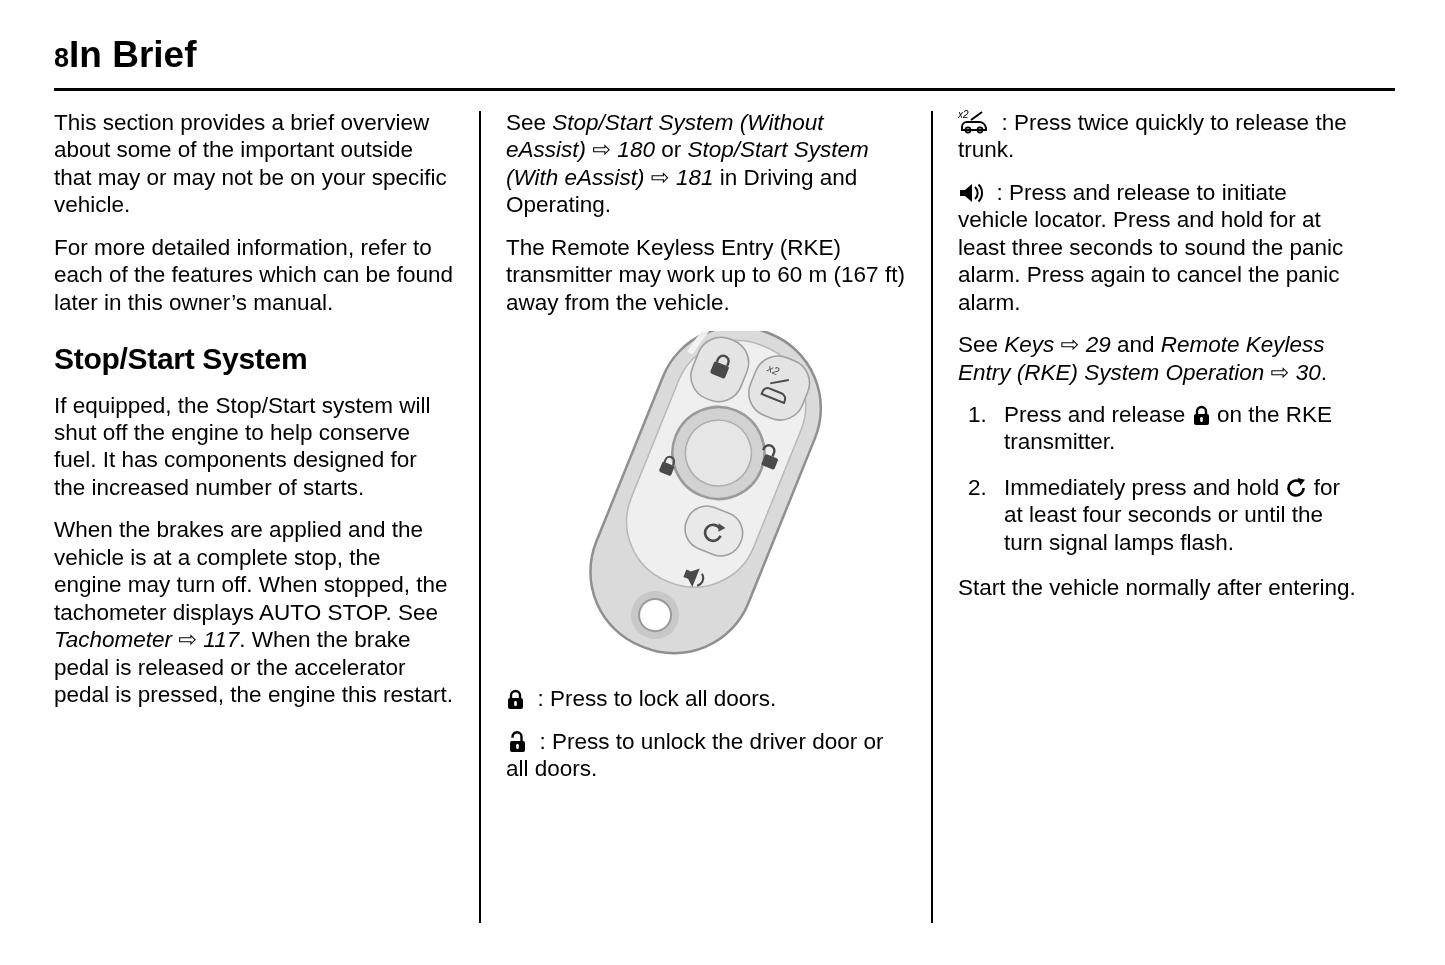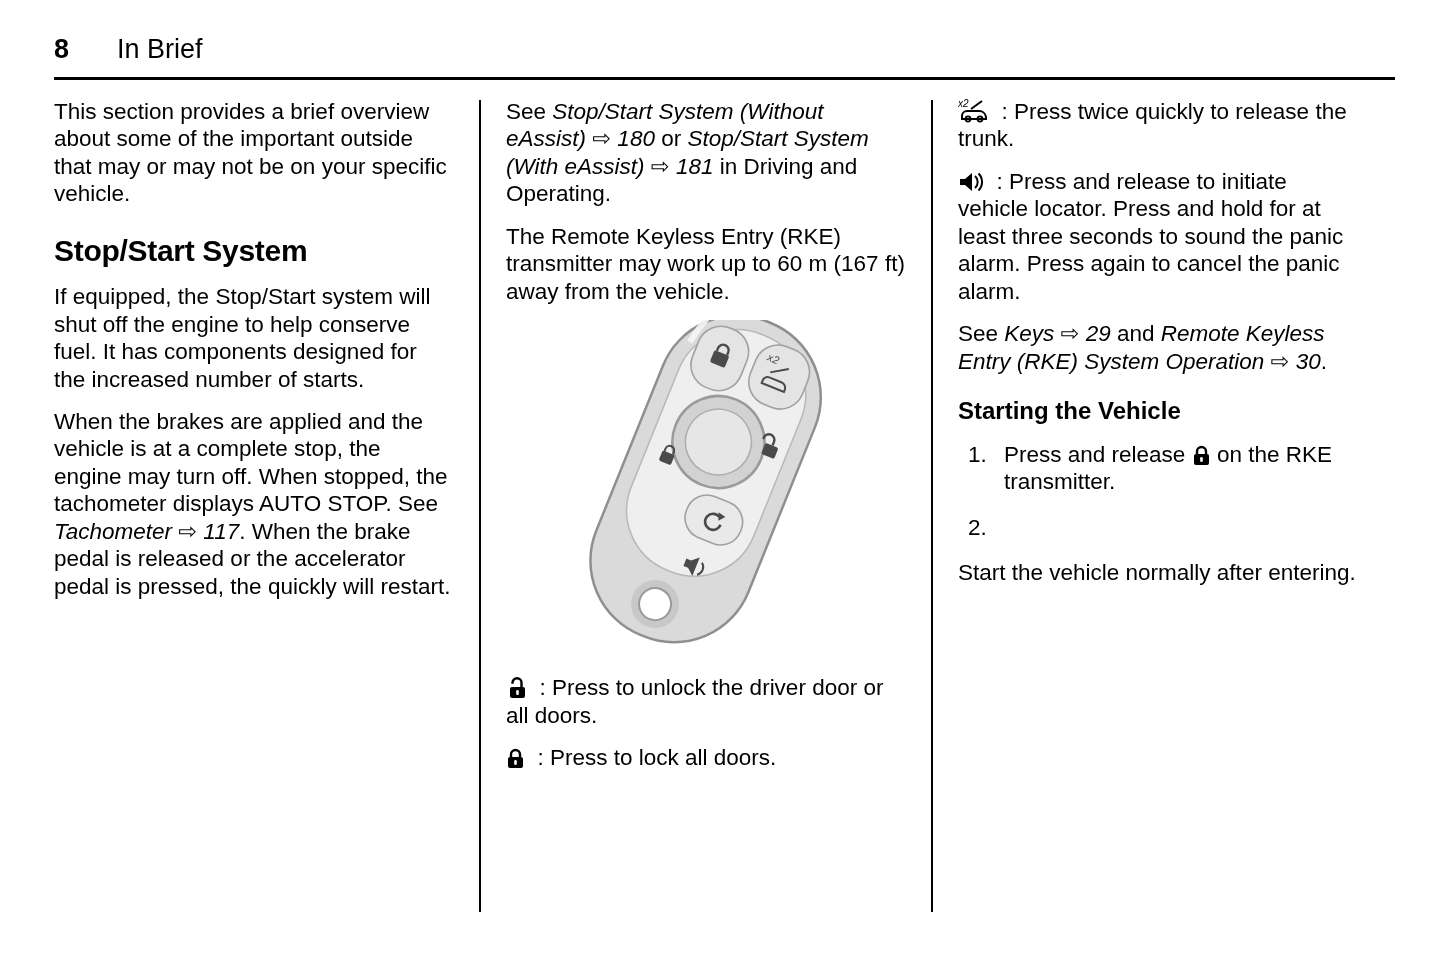--- a/index.html
+++ b/index.html
@@ -6,21 +6,21 @@
   html,body { background:#ffffff; }
   body {
     width:1445px; height:965px; overflow:hidden;
     font-family:"Liberation Sans","DejaVu Sans",sans-serif;
     color:#000;
   }
   .page { padding:34px 50px 0 54px; }
 
   .pg-header { display:flex; align-items:baseline; padding-bottom:12px; border-bottom:3px solid #000; }
   .pg-num { font-weight:bold; font-size:27px; }
-  .pg-section { font-weight:normal; font-size:27px; margin-left:48px; }
+  .pg-section { font-weight:bold; font-size:37px; }
 
   .columns { display:flex; margin-top:18px; }
   .col { width:400px; }
   .vrule { width:2px; background:#000; margin:2px 25px 0 25px; height:812px; flex:none; }
 
   h1.doc { font-size:36px; line-height:1.16; margin:0 0 18px 0; letter-spacing:-0.3px; }
   h2.doc { font-size:30px; line-height:1.15; margin:26px 0 15px 0; letter-spacing:-0.3px; }
   h2.doc.first { margin-top:24px; }
   h3.doc { font-size:24px; line-height:1.2; margin:22px 0 15px 0; }
 
@@ -43,23 +43,24 @@
 
   <header class="pg-header">
     <span class="pg-num">8</span>
     <span class="pg-section">In Brief</span>
   </header>
 
   <main class="columns">
 
     <section class="col">
       <p class="body">This section provides a brief overview about some of the important outside that may or may not be on your specific vehicle.</p>
+      <p class="body">For more detailed information, refer to each of the features which can be found later in this owner’s manual.</p>
       <h2 class="doc">Stop/Start System</h2>
       <p class="body">If equipped, the Stop/Start system will shut off the engine to help conserve fuel. It has components designed for the increased number of starts.</p>
-      <p class="body"><span>When the brakes are applied and the vehicle is at a complete stop, the engine may turn off. When stopped, the tachometer displays AUTO STOP. See </span><span class="it">Tachometer ⇨&nbsp;117</span><span>. When the brake pedal is released or the accelerator pedal is pressed, the quickly will restart.</span></p>
+      <p class="body"><span>When the brakes are applied and the vehicle is at a complete stop, the engine may turn off. When stopped, the tachometer displays AUTO STOP. See </span><span class="it">Tachometer ⇨&nbsp;117</span><span>. When the brake pedal is released or the accelerator pedal is pressed, the engine this restart.</span></p>
     </section>
 
     <div class="vrule"></div>
 
     <section class="col">
       <p class="body"><span>See </span><span class="it">Stop/Start System (Without eAssist) ⇨&nbsp;180</span><span> or </span><span class="it">Stop/Start System (With eAssist) ⇨&nbsp;181</span><span> in Driving and Operating.</span></p>
       <p class="body">The Remote Keyless Entry (RKE) transmitter may work up to 60 m (167 ft) away from the vehicle.</p>
 
       <figure class="fob">
         <svg width="372" height="330" viewBox="0 0 372 330">
@@ -107,33 +108,33 @@
               <path d="M6 -6 a8 8 0 0 1 0 13" fill="none" stroke="#4a4a4a" stroke-width="2"></path>
             </g>
 
             <circle cx="0" cy="136" r="24" fill="#c8c8c8"></circle>
             <circle cx="0" cy="136" r="16" fill="#ffffff" stroke="#9a9a9a" stroke-width="2"></circle>
           </g>
         </svg>
       </figure>
 
       <p class="body">
+  <svg class="inl" width="19" height="22" viewBox="0 0 19 22">
+    <path d="M5 10 V7.5 a4.5 4.5 0 0 1 9 0 V10" fill="none" stroke="#000" stroke-width="2.4"></path>
+    <rect x="2" y="10" width="15" height="11" rx="2" fill="#000"></rect>
+    <rect x="8.2" y="13" width="2.6" height="5" rx="1.3" fill="#fff"></rect>
+  </svg>
+<span>&nbsp;: Press to lock all doors.</span></p>
+      <p class="body">
   <svg class="inl" width="21" height="22" viewBox="0 0 21 22">
     <path d="M6.5 6.8 V5.8 a4.5 4.5 0 0 1 9 0 V10" fill="none" stroke="#000" stroke-width="2.4"></path>
     <rect x="4" y="10" width="15" height="11" rx="2" fill="#000"></rect>
     <rect x="10.2" y="13" width="2.6" height="5" rx="1.3" fill="#fff"></rect>
   </svg>
 <span>&nbsp;: Press to unlock the driver door or all doors.</span></p>
-      <p class="body">
-  <svg class="inl" width="19" height="22" viewBox="0 0 19 22">
-    <path d="M5 10 V7.5 a4.5 4.5 0 0 1 9 0 V10" fill="none" stroke="#000" stroke-width="2.4"></path>
-    <rect x="2" y="10" width="15" height="11" rx="2" fill="#000"></rect>
-    <rect x="8.2" y="13" width="2.6" height="5" rx="1.3" fill="#fff"></rect>
-  </svg>
-<span>&nbsp;: Press to lock all doors.</span></p>
     </section>
 
     <div class="vrule"></div>
 
     <section class="col">
       <p class="body">
   <svg class="inl" width="31" height="25" viewBox="0 0 31 25">
     <text x="0" y="9" font-size="10" font-style="italic" fill="#000">x2</text>
     <path d="M13 11 L24 3" stroke="#000" stroke-width="2" fill="none"></path>
     <path d="M4 18 a5 5 0 0 1 5 -5 h12 a7 7 0 0 1 7 6 v2 H4 z" fill="none" stroke="#000" stroke-width="2"></path>
@@ -143,35 +144,40 @@
 <span>&nbsp;: Press twice quickly to release the trunk.</span></p>
       <p class="body">
   <svg class="inl" width="26" height="22" viewBox="0 0 26 22">
     <path d="M2 8 h5 l7 -6 v18 l-7 -6 H2 z" fill="#000"></path>
     <path d="M17 5 a8 8 0 0 1 0 12" fill="none" stroke="#000" stroke-width="2"></path>
     <path d="M20.5 2.5 a12 12 0 0 1 0 17" fill="none" stroke="#000" stroke-width="2"></path>
   </svg>
 <span>&nbsp;: Press and release to initiate vehicle locator. Press and hold for at least three seconds to sound the panic alarm. Press again to cancel the panic alarm.</span></p>
       <p class="body"><span>See </span><span class="it">Keys ⇨&nbsp;29</span><span> and </span><span class="it">Remote Keyless Entry (RKE) System Operation ⇨&nbsp;30</span><span>.</span></p>
 
-      <h3 class="doc">Starting the Vehicle</h3>
 
       <div class="steps">
         <div class="step">
           <span class="step-num">1.</span>
           <div class="step-body"><span>Press and release </span>
   <svg class="inl" width="19" height="22" viewBox="0 0 19 22">
     <path d="M5 10 V7.5 a4.5 4.5 0 0 1 9 0 V10" fill="none" stroke="#000" stroke-width="2.4"></path>
     <rect x="2" y="10" width="15" height="11" rx="2" fill="#000"></rect>
     <rect x="8.2" y="13" width="2.6" height="5" rx="1.3" fill="#fff"></rect>
   </svg>
 <span> on the RKE transmitter.</span></div>
         </div>
         <div class="step">
           <span class="step-num">2.</span>
+          <div class="step-body"><span>Immediately press and hold </span>
+  <svg class="inl" width="22" height="22" viewBox="0 0 22 22">
+    <path d="M18.5 11 a7.5 7.5 0 1 1 -3.6 -6.4" fill="none" stroke="#000" stroke-width="2.6"></path>
+    <path d="M12.5 1 l7.5 1.7 -4.6 5.9 z" fill="#000"></path>
+  </svg>
+<span> for at least four seconds or until the turn signal lamps flash.</span></div>
         </div>
       </div>
 
       <p class="body">Start the vehicle normally after entering.</p>
     </section>
 
   </main>
 </div>
 
 </body></html>

